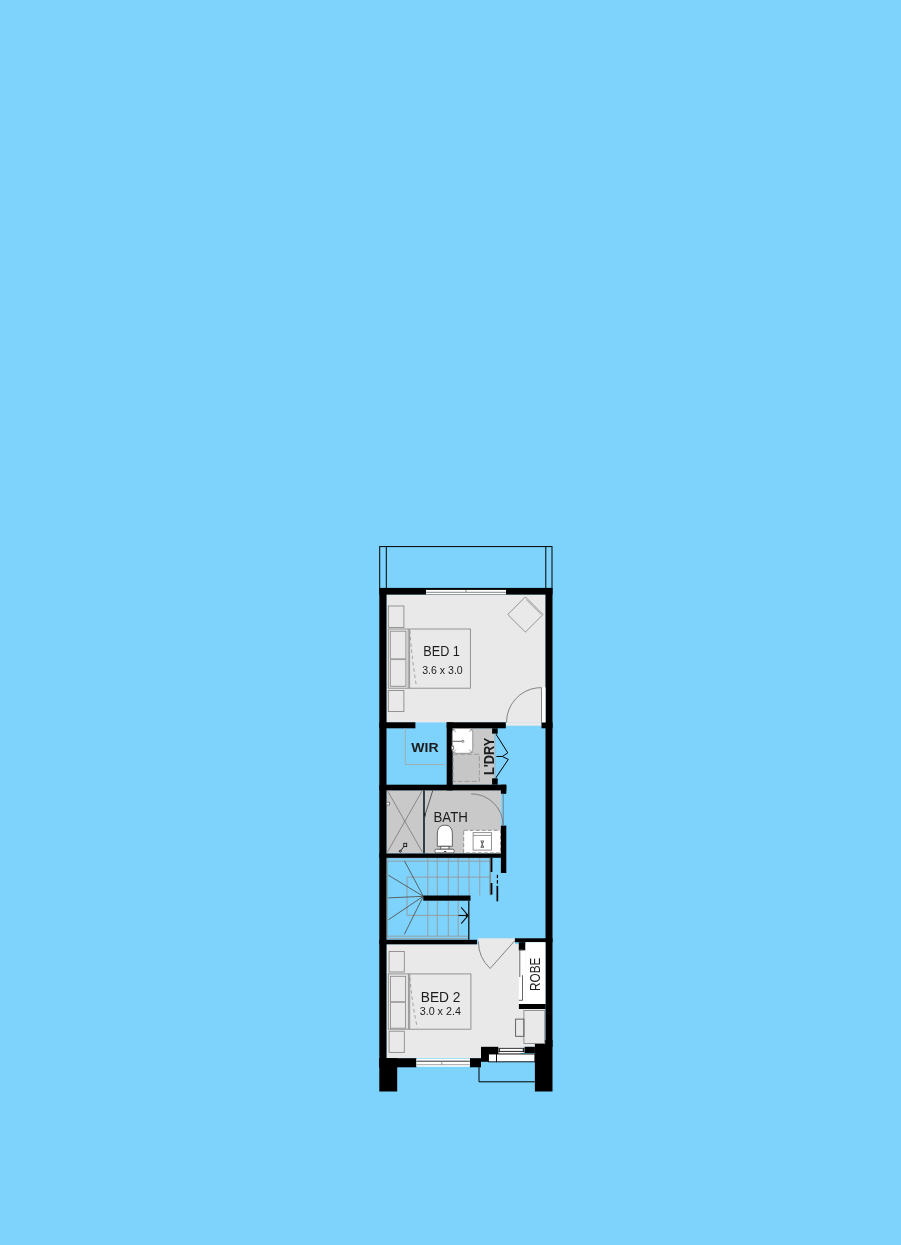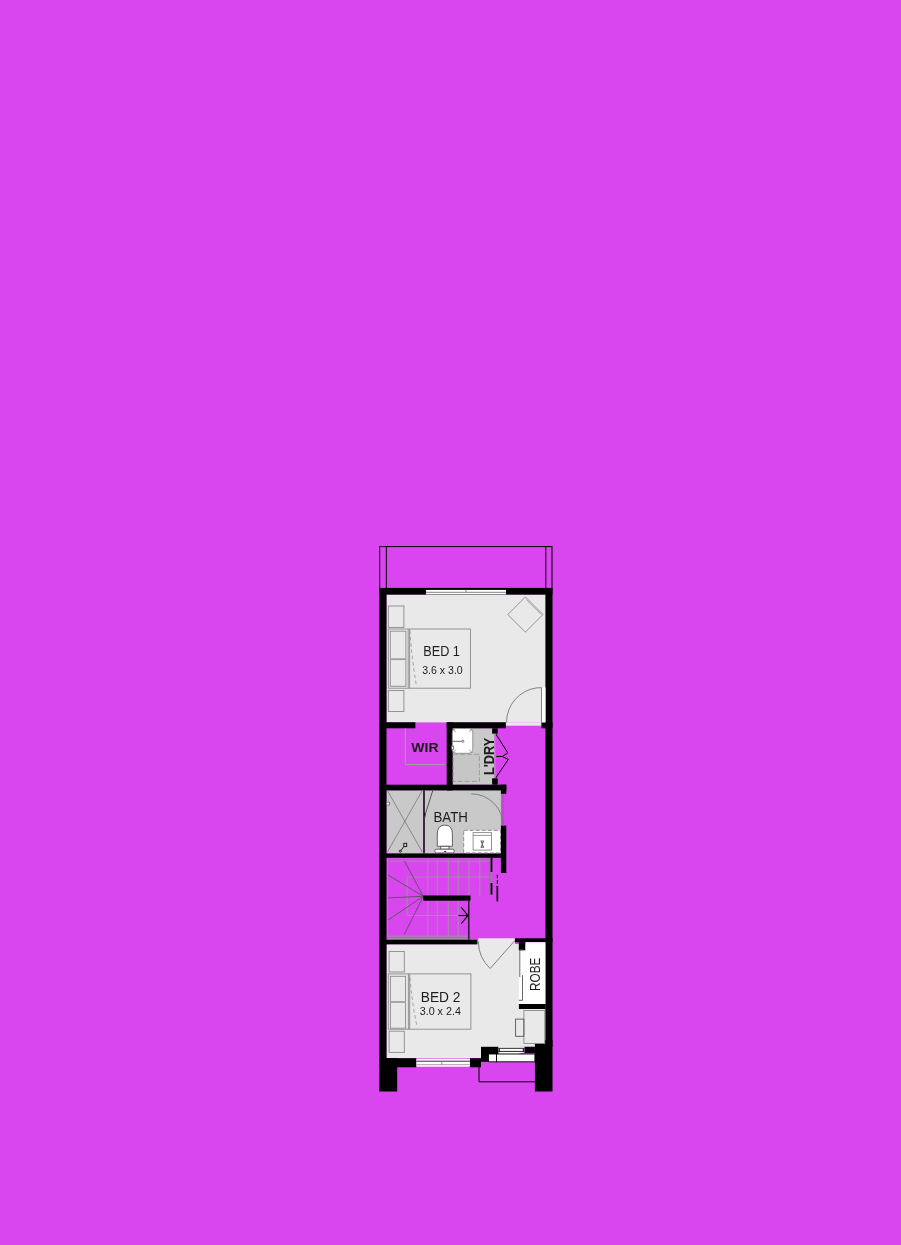--- a/index.html
+++ b/index.html
@@ -1,16 +1,16 @@
 <!DOCTYPE html>
 <html><head>
 <meta charset="utf-8">
 <style>
   html,body{margin:0;padding:0;background:#ffffff;}
-  #page{width:901px;height:1245px;position:relative;overflow:hidden;background:#d946ef;}
+  #page{width:901px;height:1245px;position:relative;overflow:hidden;background:#7dd3fc;}
   svg{position:absolute;top:0;left:0;filter:brightness(1);}
   text{font-family:"Liberation Sans",sans-serif;fill:#1c1c1c;}
 </style>
 </head>
 <body>
 <div id="page">
 <svg width="901" height="1245" viewBox="0 0 901 1245">
 
   <g id="fills">
 

